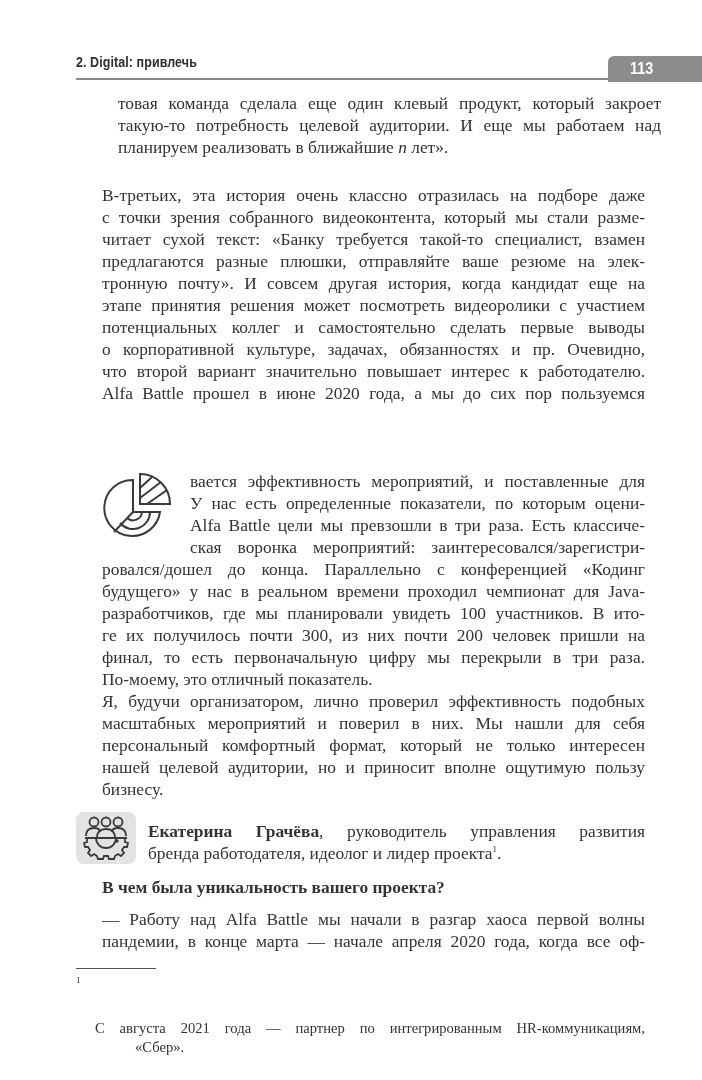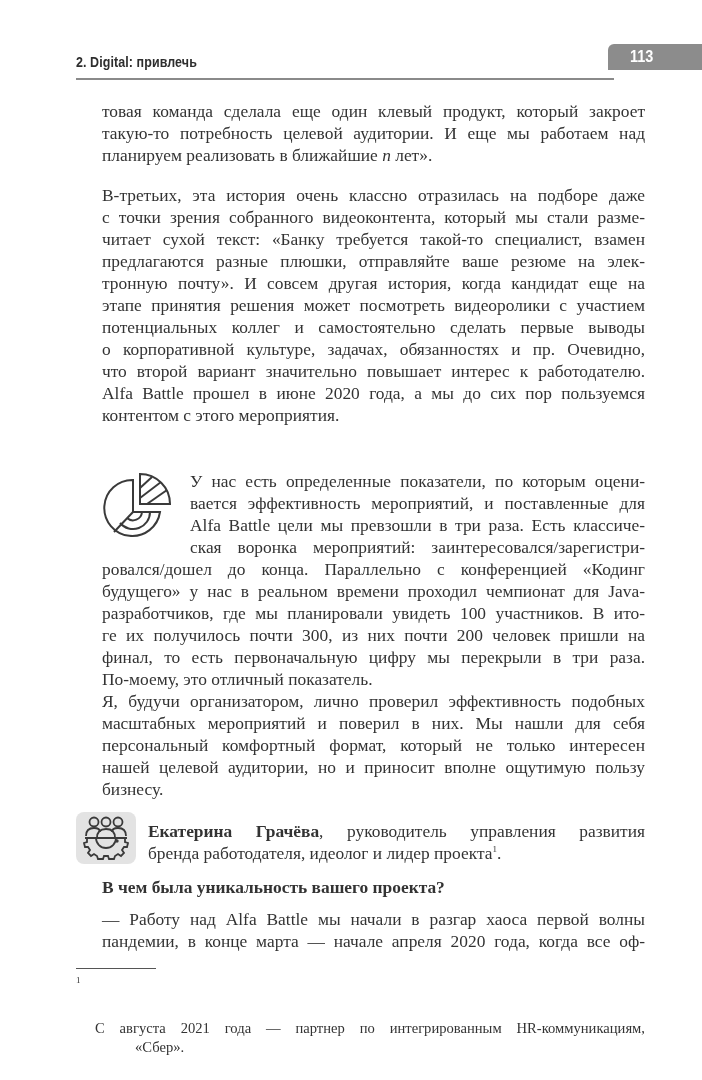--- a/index.html
+++ b/index.html
@@ -1,20 +1,20 @@
 <!DOCTYPE html>
 <html><head>
 <meta charset="utf-8">
 <style>
   html, body { margin:0; padding:0; background:#ffffff; }
   body { width:702px; height:1080px; position:relative; overflow:hidden; font-family:"Liberation Serif","DejaVu Serif",serif; color:#333333; }
   .header { position:absolute; left:76px; top:54px; width:626px; height:26px; }
   .header .title { position:absolute; left:0; top:0; font-family:"Liberation Sans","DejaVu Sans",sans-serif; font-size:14.5px; font-weight:bold; color:#2e2e2e; transform:scaleX(0.86); transform-origin:left top; letter-spacing:0.1px; }
   .header .rule { position:absolute; left:0; top:24px; width:538px; height:2px; background:#8a8a8a; }
-  .pagenum { position:absolute; left:608px; top:44px; width:94px; height:26px; background:#8c8c8c; border-top-left-radius:6px; }
+  .pagenum { position:absolute; left:608px; top:56px; width:94px; height:26px; background:#8c8c8c; border-top-left-radius:6px; }
   .pagenum span { position:absolute; left:22px; top:3px; font-family:"Liberation Sans","DejaVu Sans",sans-serif; font-weight:bold; color:#ffffff; font-size:17px; transform:scaleX(0.85); transform-origin:left top; }
   .text { position:absolute; left:102px; width:543px; font-size:17.4px; line-height:22px; text-align:justify; }
   .line { display:block; height:22px; white-space:nowrap; text-align-last:justify; text-align:justify; }
   .line.last { text-align-last:left; }
   .icon-pie { position:absolute; left:100px; top:470px; width:72px; height:72px; }
   .icon-team { position:absolute; left:76px; top:812px; width:60px; height:52px; background:#e3e3e3; border-radius:8px; }
   .bold { font-weight:bold; }
   .footnote-rule { position:absolute; left:76px; top:968px; width:80px; height:1px; background:#555; }
   .footnote { position:absolute; left:76px; top:974px; width:570px; font-size:14.6px; line-height:19px; }
   .fn-mark { position:absolute; left:0; top:-3px; font-size:9px; }
@@ -25,59 +25,58 @@
 <body>
 
 <div class="header">
   <span class="title">2. Digital: привлечь</span>
   <div class="rule"></div>
 </div>
 <div class="pagenum">
   <span>113</span>
 </div>
 
-<div class="text" style="top:100px;">
+<div class="text" style="top:92px;margin-left:16px;">
   <span class="line">товая команда сделала еще один клевый продукт, который закроет</span>
   <span class="line">такую-то потребность целевой аудитории. И еще мы работаем над</span>
   <span class="line last"><span>планируем реализовать в ближайшие </span><i>n</i><span> лет».</span></span>
 </div>
 
 <div class="text" style="top:184px;">
   <span class="line">В-третьих, эта история очень классно отразилась на подборе даже</span>
   <span class="line">с точки зрения собранного видеоконтента, который мы стали разме-</span>
   <span class="line">читает сухой текст: «Банку требуется такой-то специалист, взамен</span>
   <span class="line">предлагаются разные плюшки, отправляйте ваше резюме на элек-</span>
   <span class="line">тронную почту». И совсем другая история, когда кандидат еще на</span>
   <span class="line">этапе принятия решения может посмотреть видеоролики с участием</span>
   <span class="line">потенциальных коллег и самостоятельно сделать первые выводы</span>
   <span class="line">о корпоративной культуре, задачах, обязанностях и пр. Очевидно,</span>
   <span class="line">что второй вариант значительно повышает интерес к работодателю.</span>
   <span class="line">Alfa Battle прошел в июне 2020 года, а мы до сих пор пользуемся</span>
-  <span class="line last">контентом с этого мероприятия.</span>
 </div>
 
 <div class="icon-pie">
   <svg width="72" height="72" viewBox="0 0 72 72" fill="none" stroke="#3a3a3a" stroke-width="2">
 
     <path d="M33 10 A28 28 0 1 0 60 42 L33 42 Z"></path>
 
     <path d="M50 42 A17 17 0 0 1 20 53"></path>
     <path d="M42 42 A9 9 0 0 1 27 48"></path>
     <line x1="33" y1="42" x2="14" y2="62"></line>
 
     <path d="M40 4 L40 34 L70 34 A30 30 0 0 0 40 4 Z"></path>
     <line x1="40" y1="18" x2="52" y2="7"></line>
     <line x1="40" y1="28" x2="61" y2="12"></line>
     <line x1="47" y1="34" x2="67" y2="20"></line>
   </svg>
 </div>
 
 <div class="text" style="top:470px; left:190px; width:455px;">
+  <span class="line">вается эффективность мероприятий, и поставленные для</span>
   <span class="line">У нас есть определенные показатели, по которым оцени-</span>
-  <span class="line">вается эффективность мероприятий, и поставленные для</span>
   <span class="line">Alfa Battle цели мы превзошли в три раза. Есть классиче-</span>
   <span class="line">ская воронка мероприятий: заинтересовался/зарегистри-</span>
 </div>
 <div class="text" style="top:558px;">
   <span class="line">ровался/дошел до конца. Параллельно с конференцией «Кодинг</span>
   <span class="line">будущего» у нас в реальном времени проходил чемпионат для Java-</span>
   <span class="line">разработчиков, где мы планировали увидеть 100 участников. В ито-</span>
   <span class="line">ге их получилось почти 300, из них почти 200 человек пришли на</span>
   <span class="line">финал, то есть первоначальную цифру мы перекрыли в три раза.</span>
   <span class="line last">По-моему, это отличный показатель.</span>

